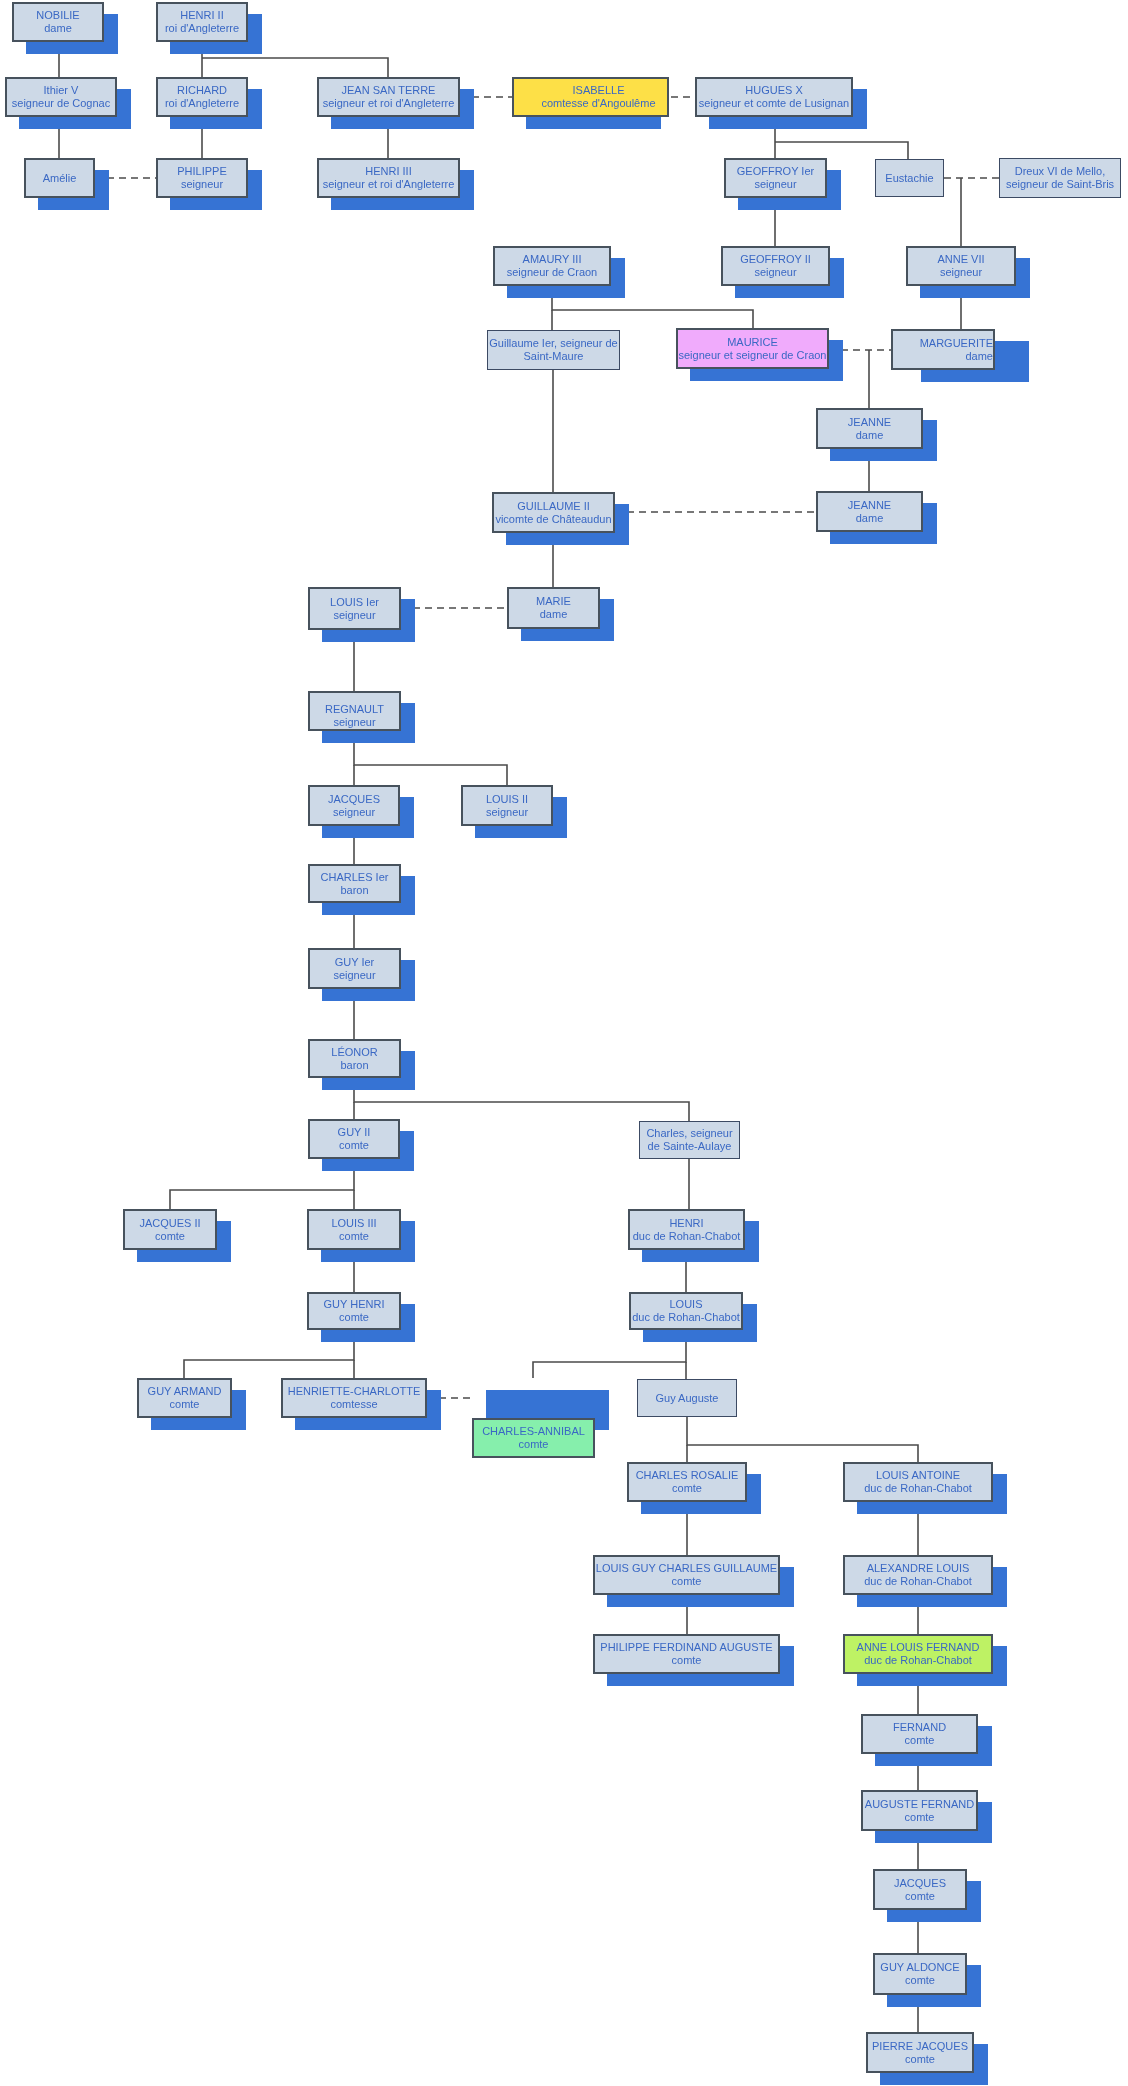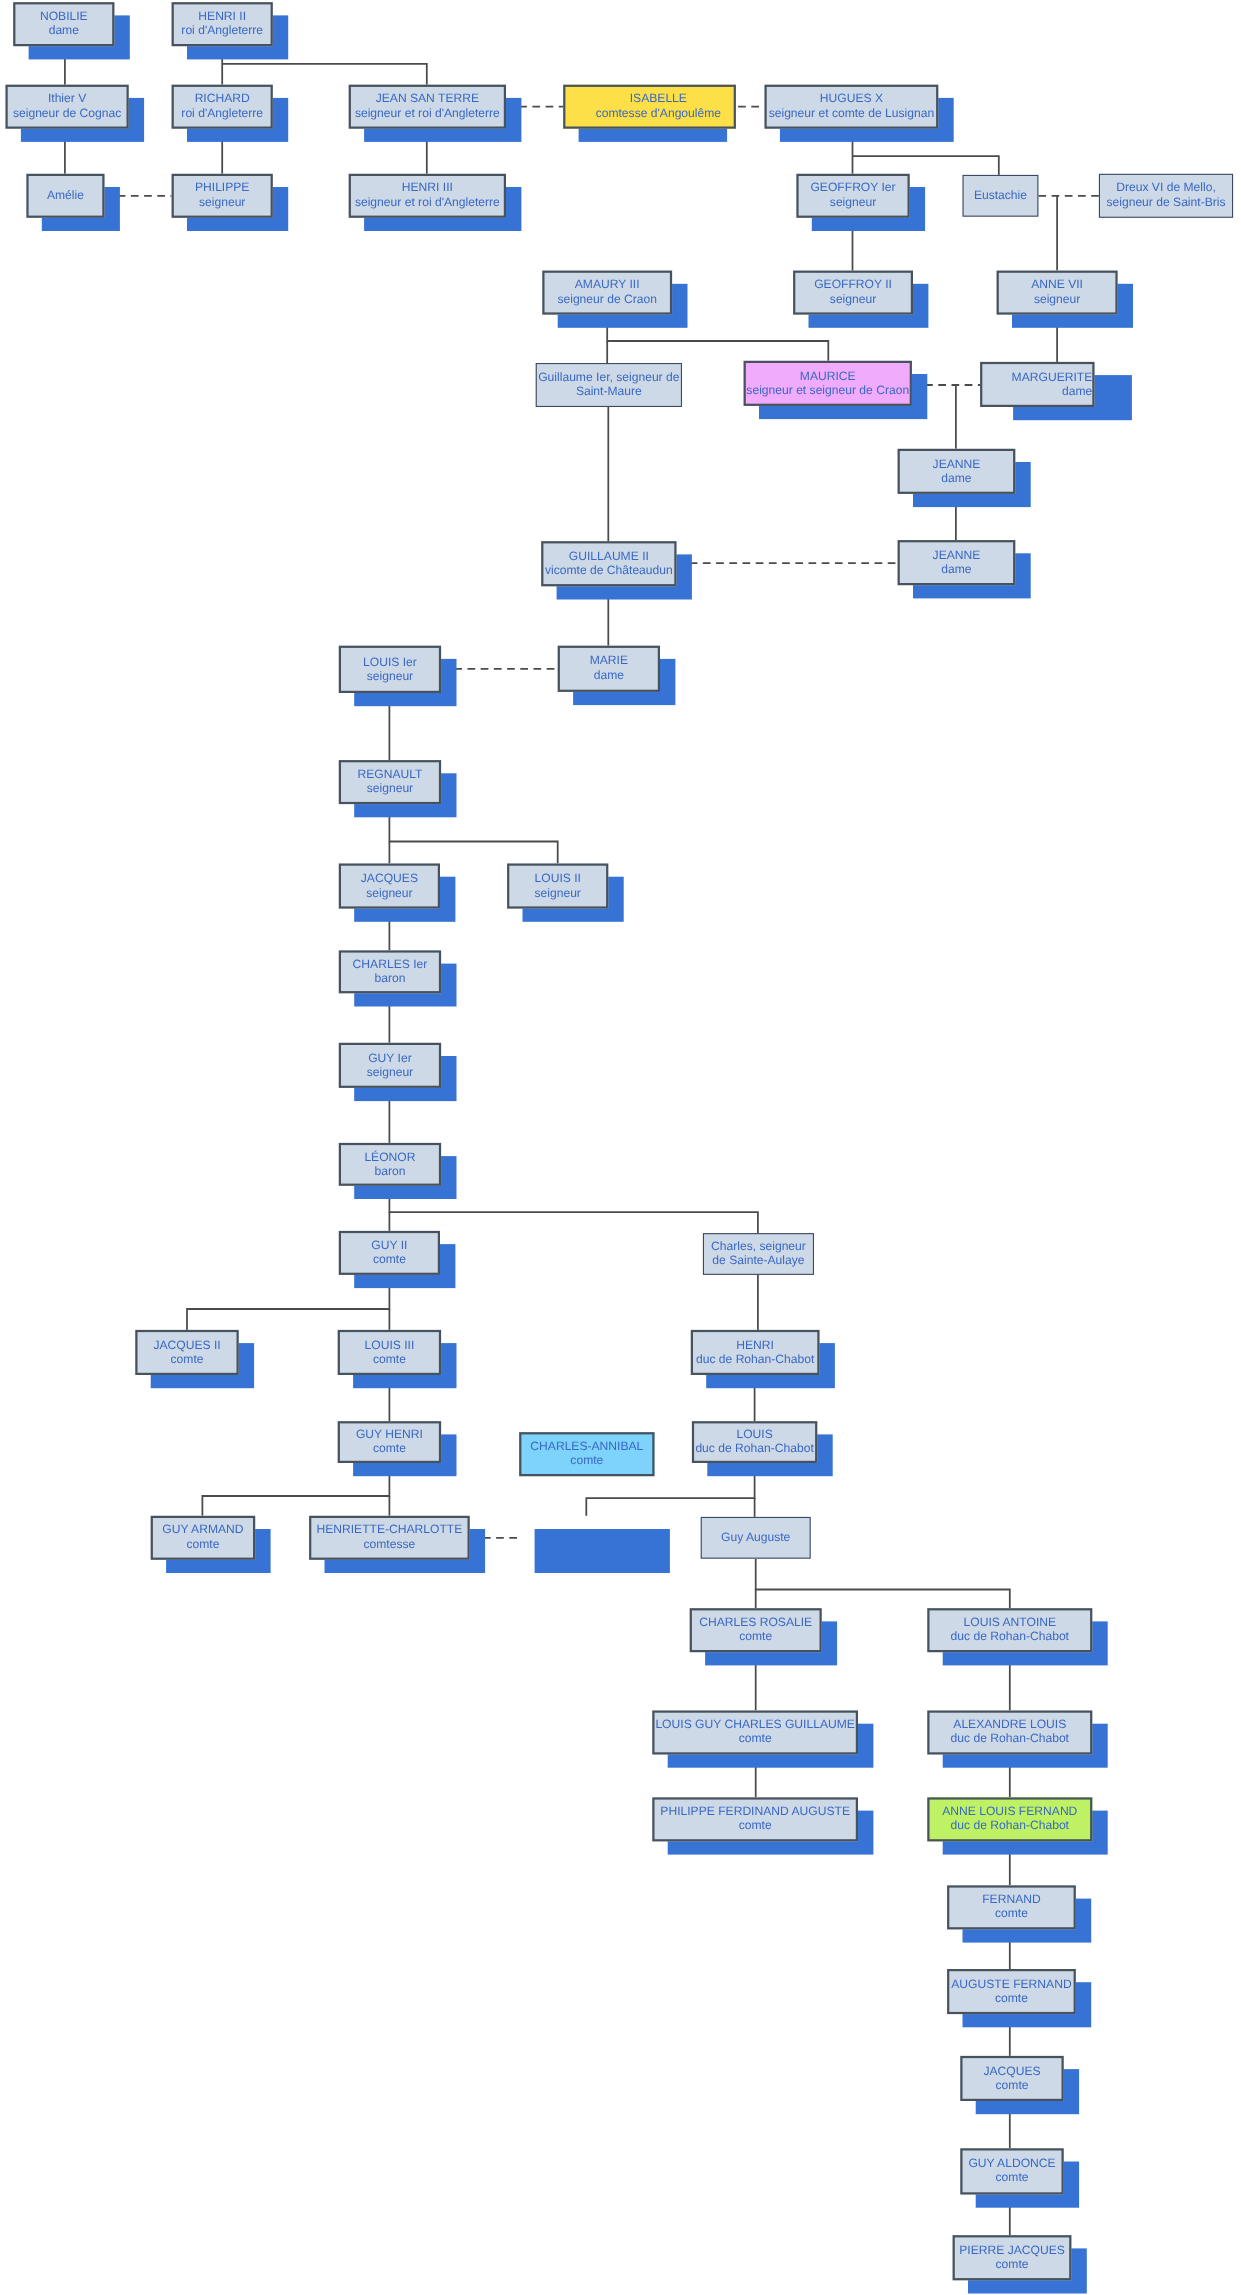--- a/index.html
+++ b/index.html
@@ -211,21 +211,21 @@
       <div class="tree-node" style="left: 308px; top: 587px; width: 93px; height: 43px; background: rgb(205, 217, 231); color: rgb(58, 104, 196); border: 2px solid rgb(71, 82, 93);">
         <span class="person-name">LOUIS Ier</span>
         <span class="person-title">seigneur</span>
       </div>
       <div class="node-shadow" style="left: 521px; top: 599px; width: 93px; height: 42px; background: rgb(54, 115, 212);"></div>
       <div class="tree-node" style="left: 507px; top: 587px; width: 93px; height: 42px; background: rgb(205, 217, 231); color: rgb(58, 104, 196); border: 2px solid rgb(71, 82, 93);">
         <span class="person-name">MARIE</span>
         <span class="person-title">dame</span>
       </div>
       <div class="node-shadow" style="left: 322px; top: 703px; width: 93px; height: 40px; background: rgb(54, 115, 212);"></div>
-      <div class="tree-node" style="left: 308px; top: 691px; width: 93px; height: 40px; background: rgb(205, 217, 231); color: rgb(58, 104, 196); border: 2px solid rgb(71, 82, 93);">
+      <div class="tree-node" style="left: 308px; top: 691px; width: 93px; height: 40px; background: rgb(205, 217, 231); color: rgb(58, 104, 196); border: 2px solid rgb(71, 82, 93); justify-content: flex-end;">
         <span class="person-name">REGNAULT</span>
         <span class="person-title">seigneur</span>
       </div>
       <div class="node-shadow" style="left: 322px; top: 797px; width: 92px; height: 41px; background: rgb(54, 115, 212);"></div>
       <div class="tree-node" style="left: 308px; top: 785px; width: 92px; height: 41px; background: rgb(205, 217, 231); color: rgb(58, 104, 196); border: 2px solid rgb(71, 82, 93);">
         <span class="person-name">JACQUES</span>
         <span class="person-title">seigneur</span>
       </div>
       <div class="node-shadow" style="left: 475px; top: 797px; width: 92px; height: 41px; background: rgb(54, 115, 212);"></div>
       <div class="tree-node" style="left: 461px; top: 785px; width: 92px; height: 41px; background: rgb(205, 217, 231); color: rgb(58, 104, 196); border: 2px solid rgb(71, 82, 93);">
@@ -285,21 +285,21 @@
       <div class="tree-node" style="left: 137px; top: 1378px; width: 95px; height: 40px; background: rgb(205, 217, 231); color: rgb(58, 104, 196); border: 2px solid rgb(71, 82, 93);">
         <span class="person-name">GUY ARMAND</span>
         <span class="person-title">comte</span>
       </div>
       <div class="node-shadow" style="left: 295px; top: 1390px; width: 146px; height: 40px; background: rgb(54, 115, 212);"></div>
       <div class="tree-node" style="left: 281px; top: 1378px; width: 146px; height: 40px; background: rgb(205, 217, 231); color: rgb(58, 104, 196); border: 2px solid rgb(71, 82, 93);">
         <span class="person-name">HENRIETTE-CHARLOTTE</span>
         <span class="person-title">comtesse</span>
       </div>
       <div class="node-shadow" style="left: 486px; top: 1390px; width: 123px; height: 40px; background: rgb(54, 115, 212);"></div>
-      <div class="tree-node" style="left: 472px; top: 1302px; width: 123px; height: 40px; background: #7dd3fc; color: rgb(58, 104, 196); border: 2px solid rgb(71, 82, 93);">
+      <div class="tree-node" style="left: 472px; top: 1418px; width: 123px; height: 40px; background: #86efac; color: rgb(58, 104, 196); border: 2px solid rgb(71, 82, 93);">
         <span class="person-name">CHARLES-ANNIBAL</span>
         <span class="person-title">comte</span>
       </div>
       <div class="tree-node" style="left: 637px; top: 1379px; width: 100px; height: 38px; background: rgb(205, 217, 231); color: rgb(58, 104, 196); border: 1.5px solid rgb(60, 74, 99);">
         <span class="person-name">Guy Auguste</span>
       </div>
       <div class="node-shadow" style="left: 641px; top: 1474px; width: 120px; height: 40px; background: rgb(54, 115, 212);"></div>
       <div class="tree-node" style="left: 627px; top: 1462px; width: 120px; height: 40px; background: rgb(205, 217, 231); color: rgb(58, 104, 196); border: 2px solid rgb(71, 82, 93);">
         <span class="person-name">CHARLES ROSALIE</span>
         <span class="person-title">comte</span>

